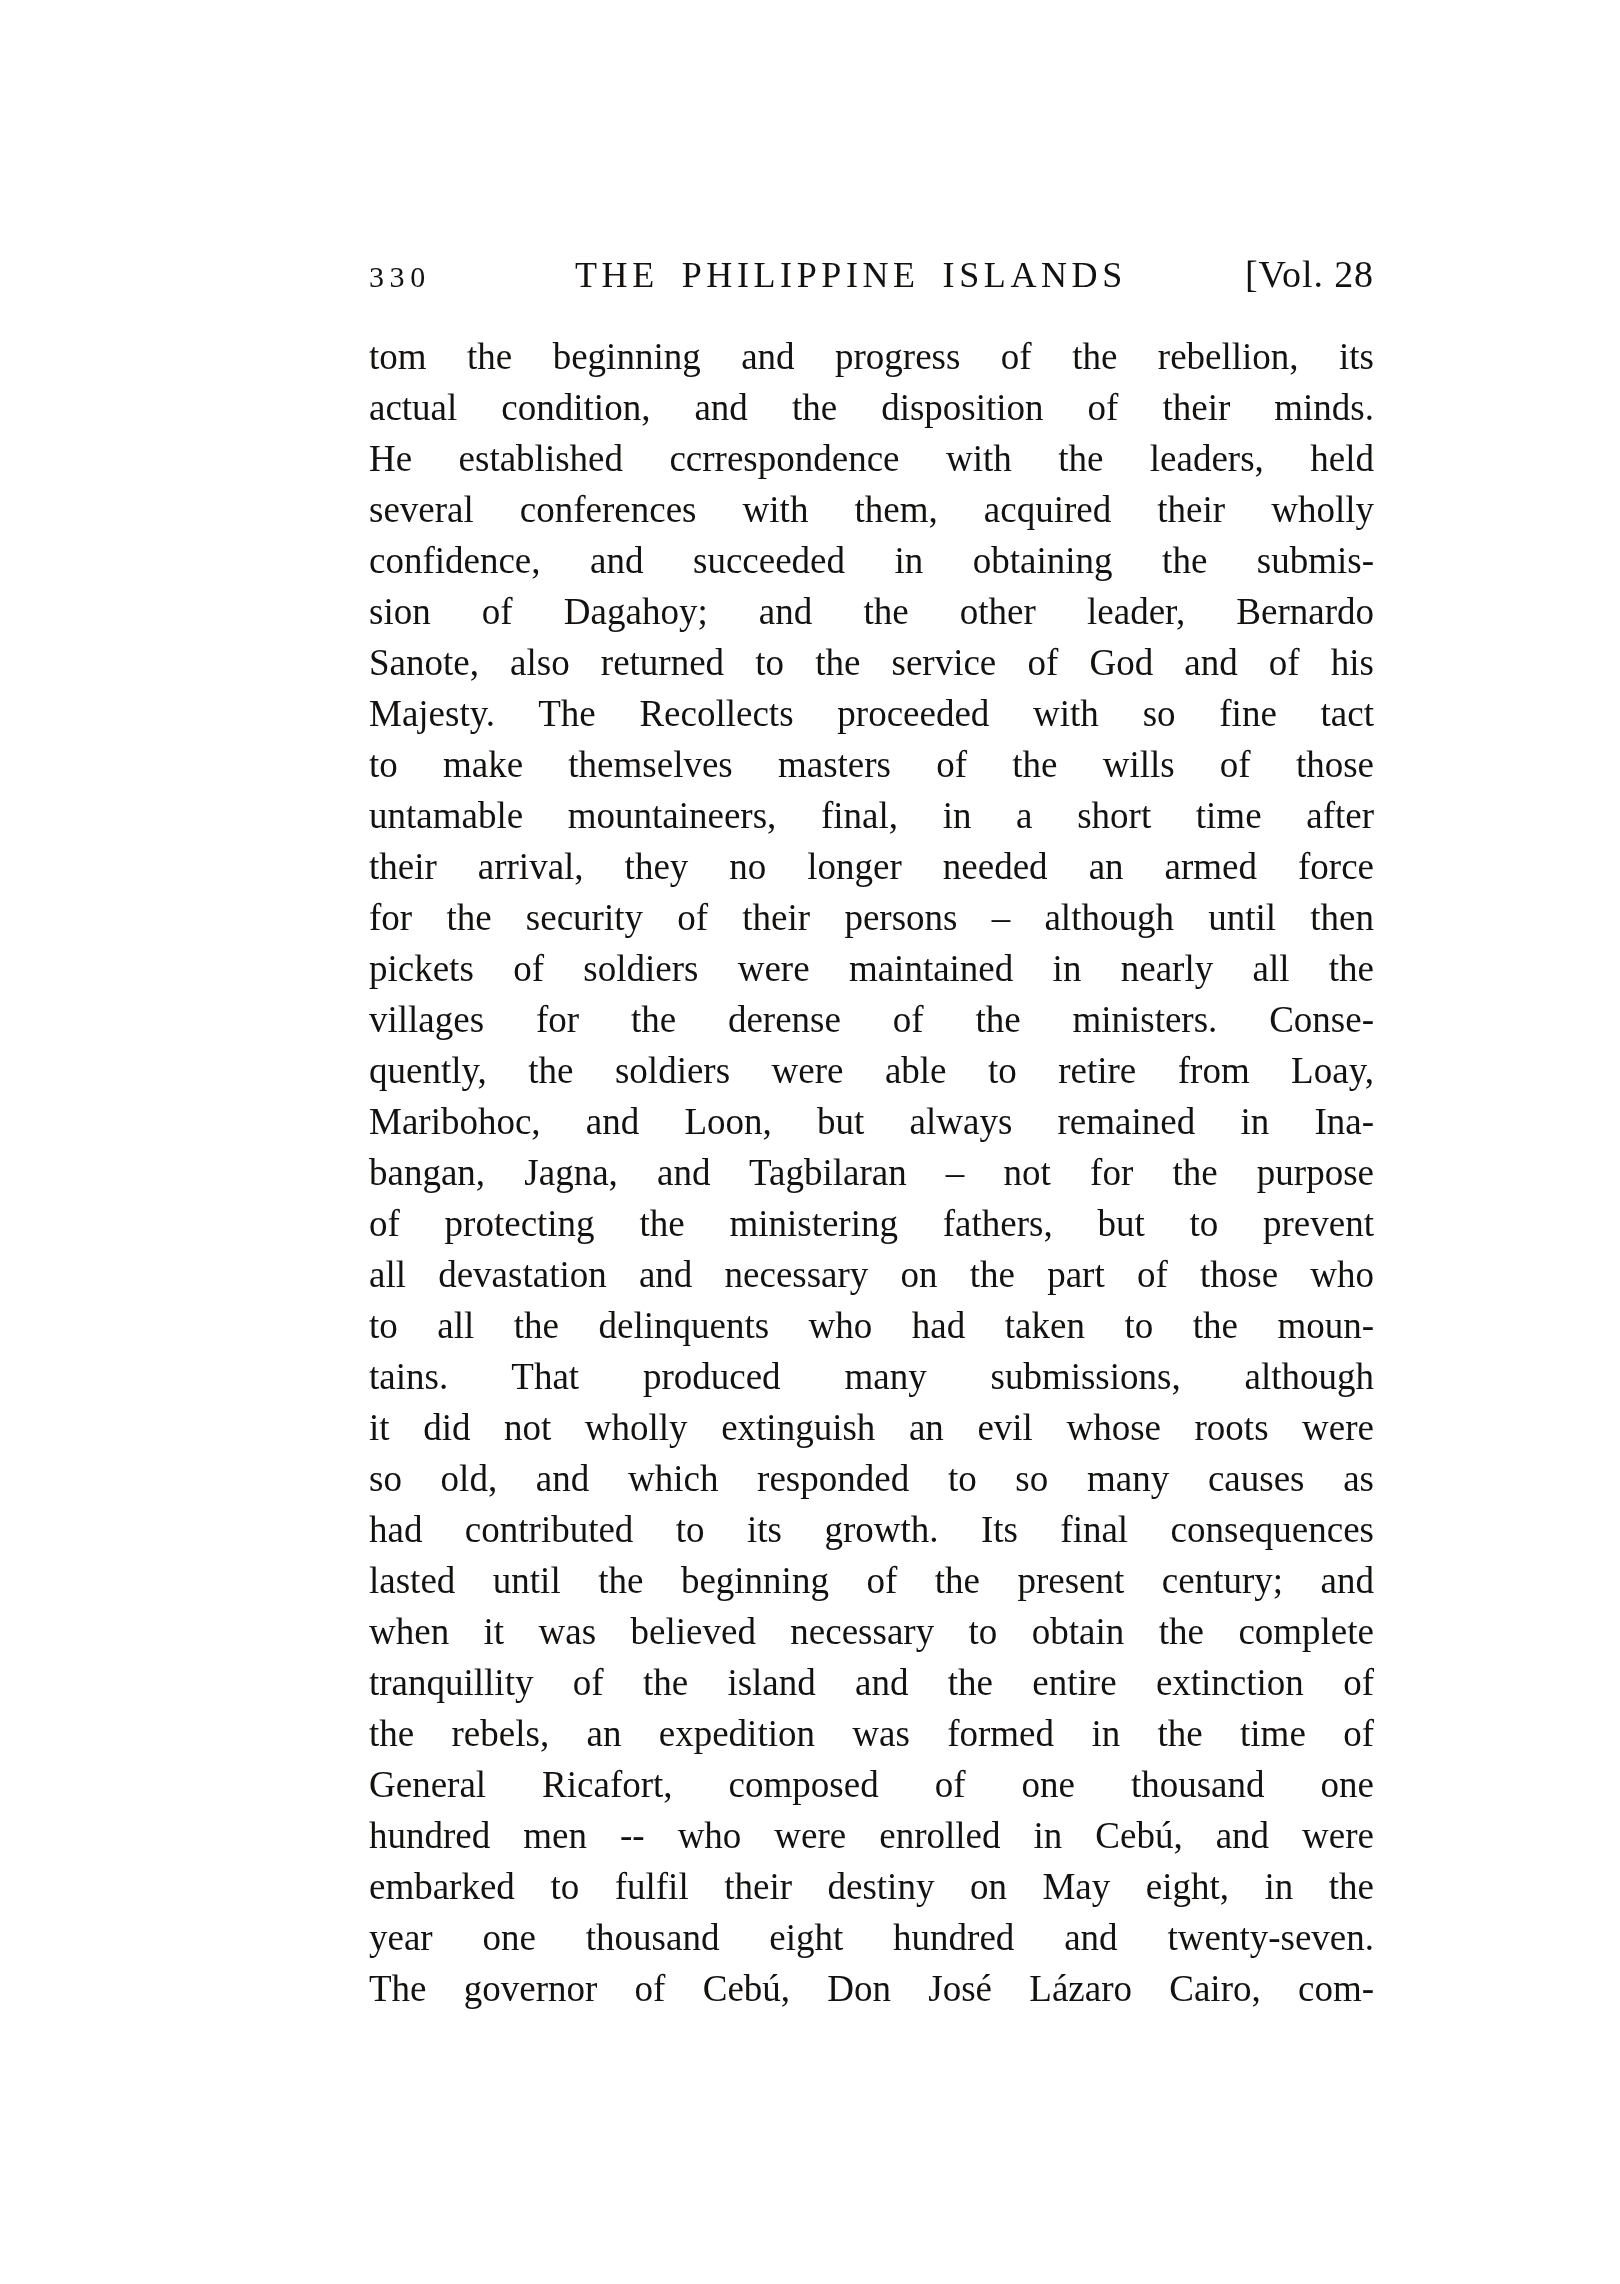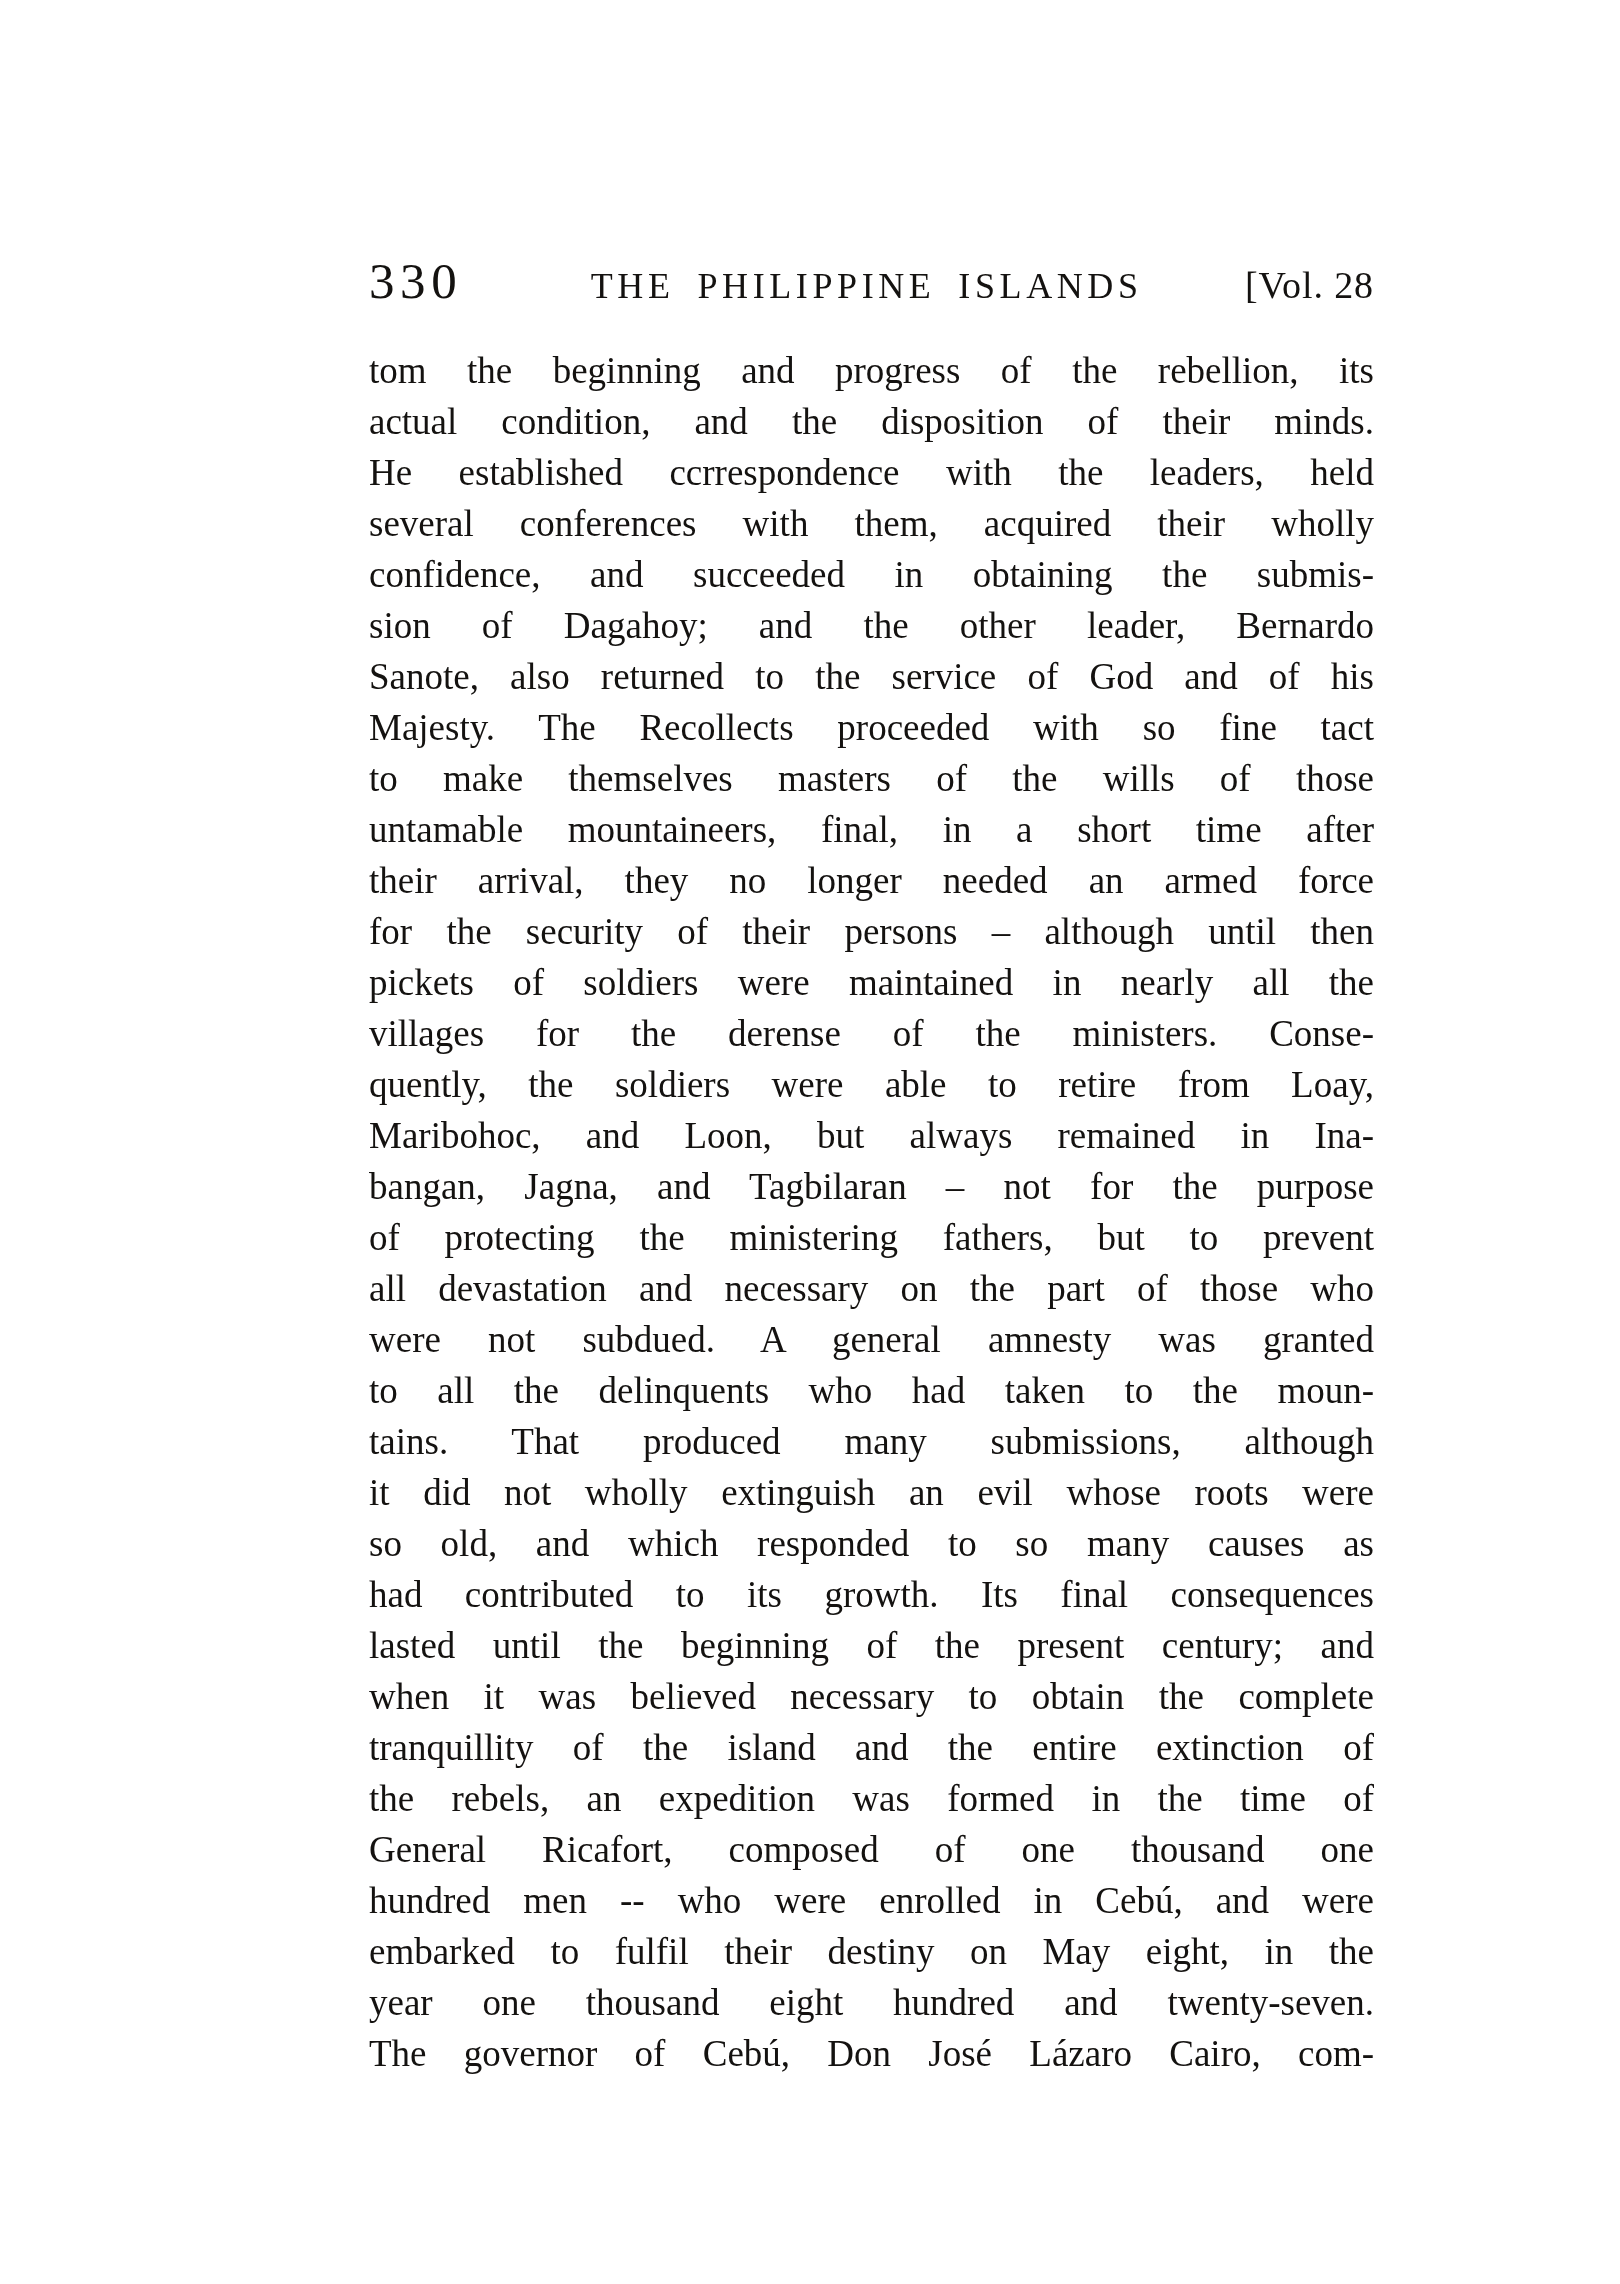--- a/index.html
+++ b/index.html
@@ -22,21 +22,21 @@
     width: 1005px;
   }
   .page-header {
     display: flex;
     align-items: baseline;
     justify-content: space-between;
     width: 100%;
     margin-bottom: 35px;
   }
   .page-number {
-    font-size: 51px;
+    font-size: 30px;
     letter-spacing: 5.6px;
     flex: 0 0 auto;
   }
   .running-title {
     font-size: 36px;
     letter-spacing: 4.6px;
     word-spacing: 9.3px;
     flex: 0 0 auto;
     transform: translateX(13px);
   }
@@ -80,21 +80,20 @@
       <div class="text-line">untamable mountaineers, final, in a short time after</div>
       <div class="text-line">their arrival, they no longer needed an armed force</div>
       <div class="text-line">for the security of their persons – although until then</div>
       <div class="text-line">pickets of soldiers were maintained in nearly all the</div>
       <div class="text-line">villages for the derense of the ministers.   Conse-</div>
       <div class="text-line">quently, the soldiers were able to retire from Loay,</div>
       <div class="text-line">Maribohoc, and Loon, but always remained in Ina-</div>
       <div class="text-line">bangan, Jagna, and Tagbilaran – not for the purpose</div>
       <div class="text-line">of protecting the ministering fathers, but to prevent</div>
       <div class="text-line">all devastation and necessary on the part of those who</div>
-      <div class="text-line">were not subdued.  A general amnesty was granted</div>
       <div class="text-line">to all the delinquents who had taken to the moun-</div>
       <div class="text-line">tains.  That produced many submissions, although</div>
       <div class="text-line">it did not wholly extinguish an evil whose roots were</div>
       <div class="text-line">so old, and which responded to so many causes as</div>
       <div class="text-line">had contributed to its growth.  Its final consequences</div>
       <div class="text-line">lasted until the beginning of the present century; and</div>
       <div class="text-line">when it was believed necessary to obtain the complete</div>
       <div class="text-line">tranquillity of the island and the entire extinction of</div>
       <div class="text-line">the rebels, an expedition was formed in the time of</div>
       <div class="text-line">General Ricafort, composed of one thousand one</div>

